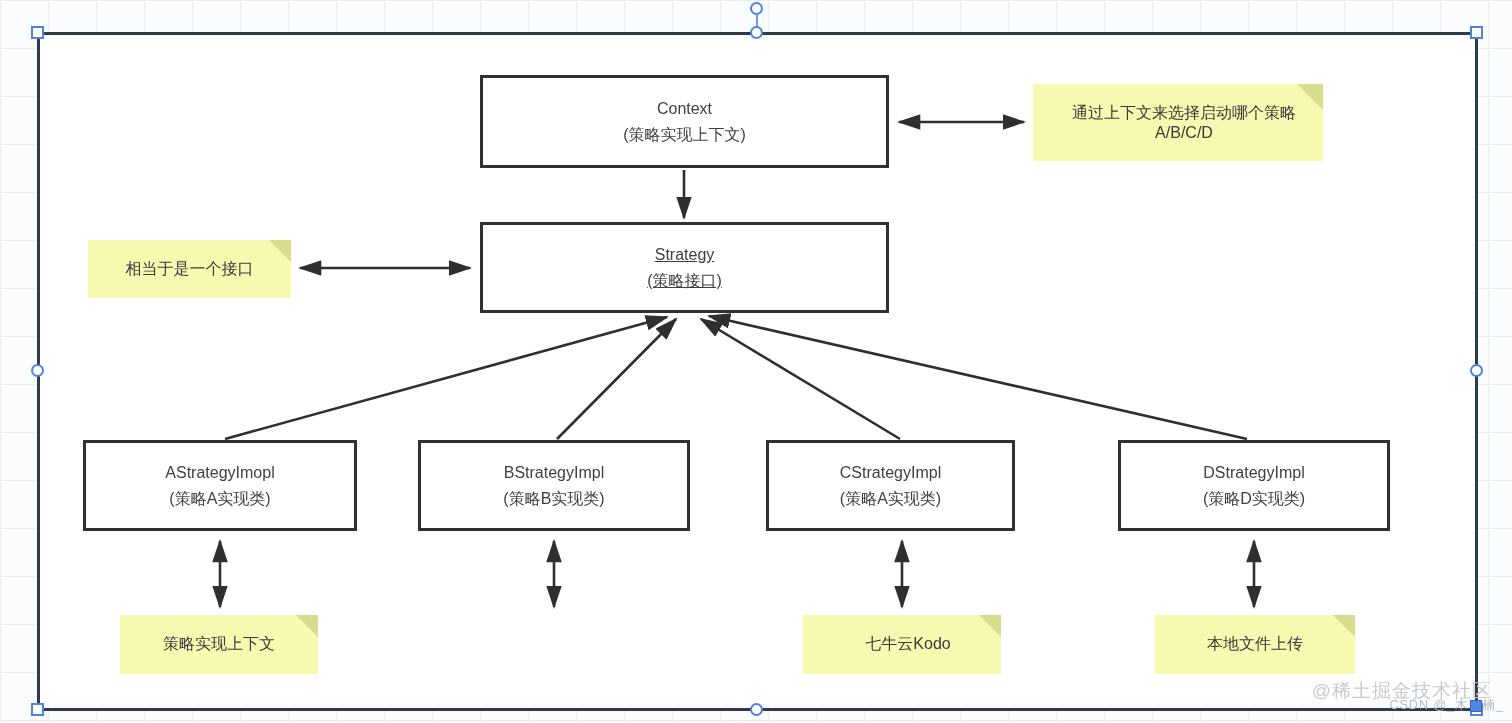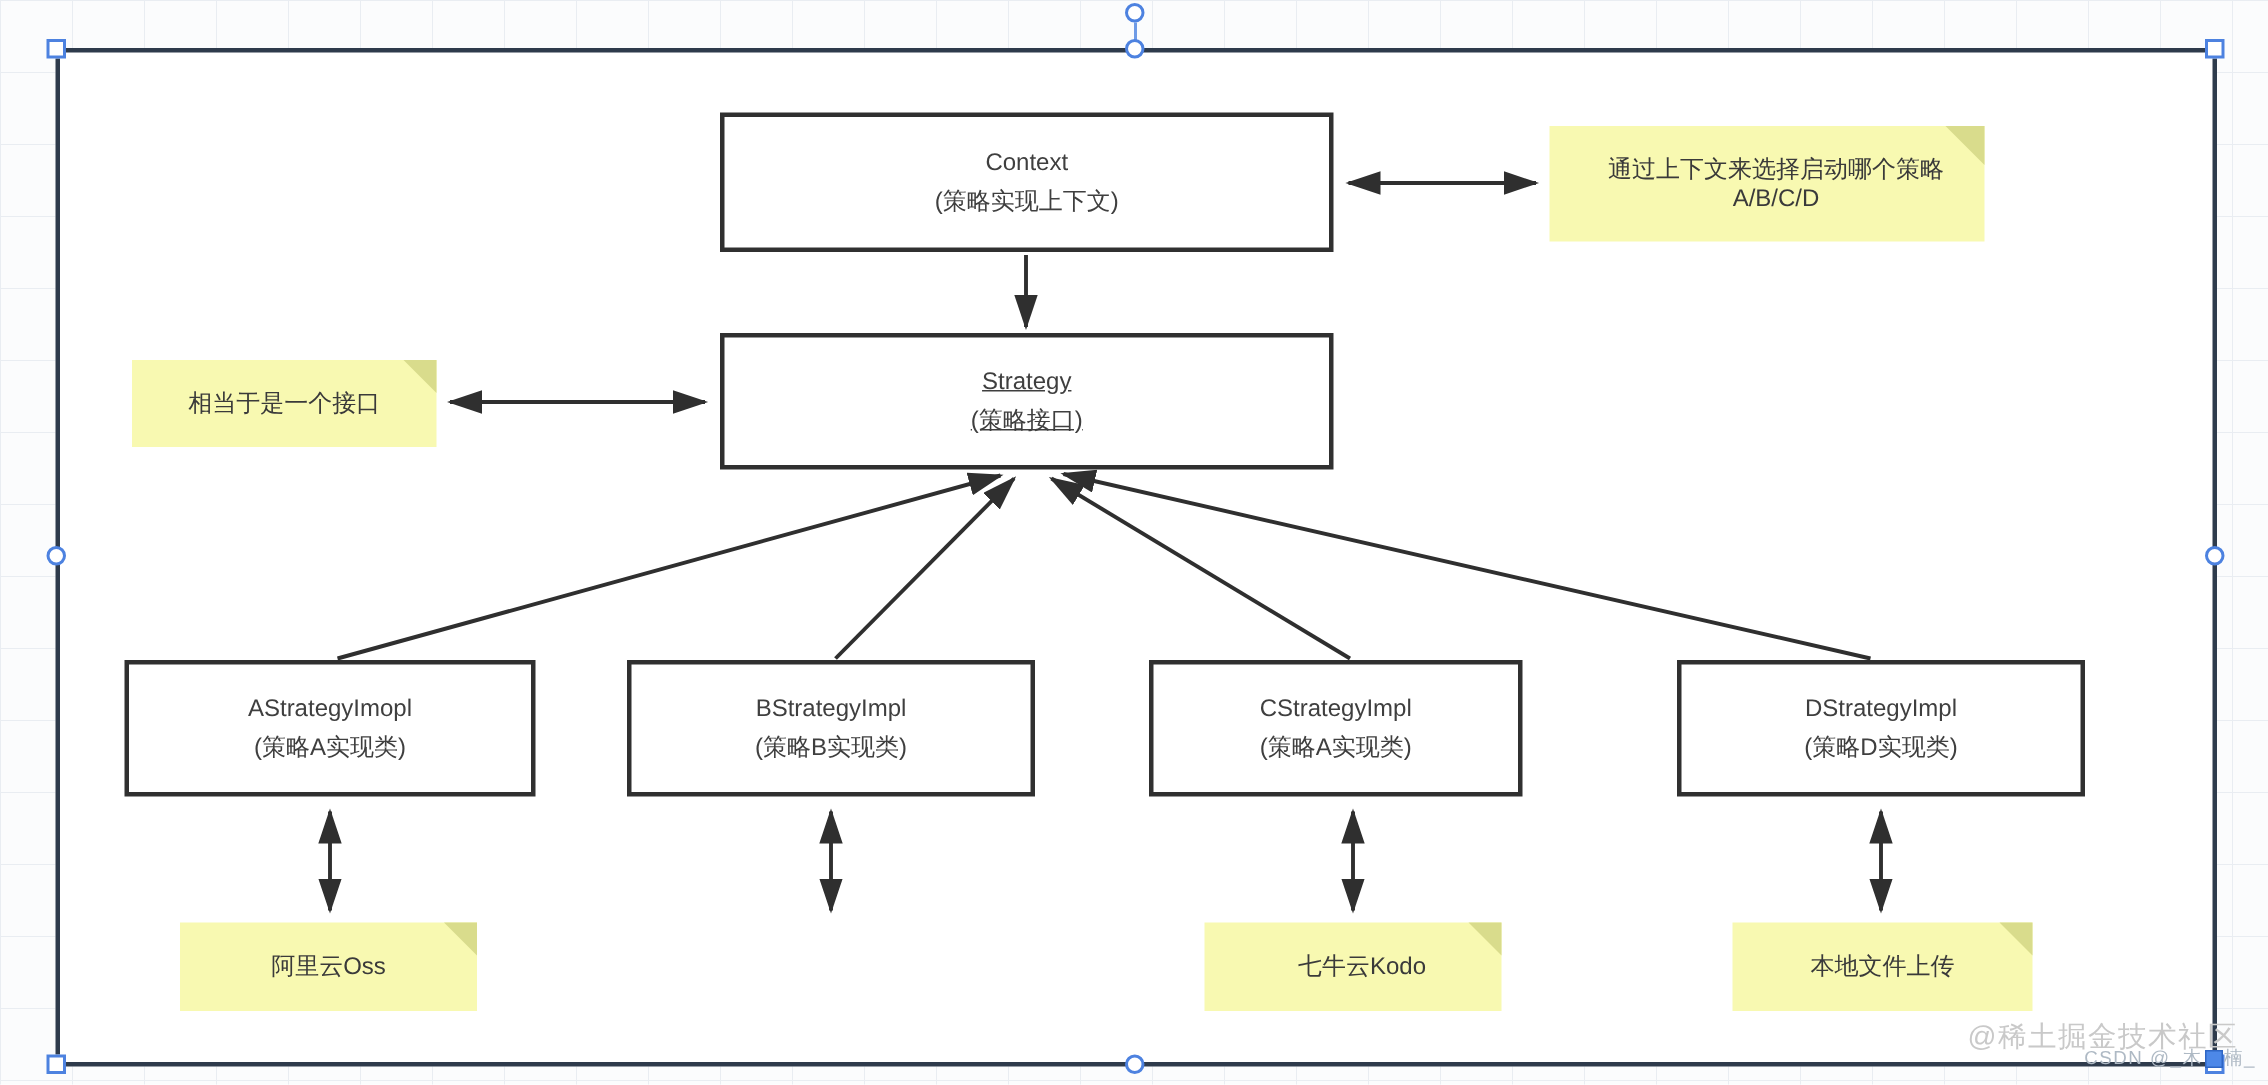--- a/index.html
+++ b/index.html
@@ -120,21 +120,21 @@
     <div class="l2">A/B/C/D</div>
   </div>
 
   <div class="note small" style="left:88px; top:240px; width:203px; height:58px;">
     <span class="fold"></span>
     <div>相当于是一个接口</div>
   </div>
 
   <div class="note small" style="left:120px; top:615px; width:198px; height:59px;">
     <span class="fold"></span>
-    <div>阿里云Oss</div>
+    <div>策略实现上下文</div>
   </div>
 
 
   <div class="note small" style="left:803px; top:615px; width:198px; height:59px;padding-left:12px;">
     <span class="fold"></span>
     <div>七牛云Kodo</div>
   </div>
 
   <div class="note small" style="left:1155px; top:615px; width:200px; height:59px;">
     <span class="fold"></span>

